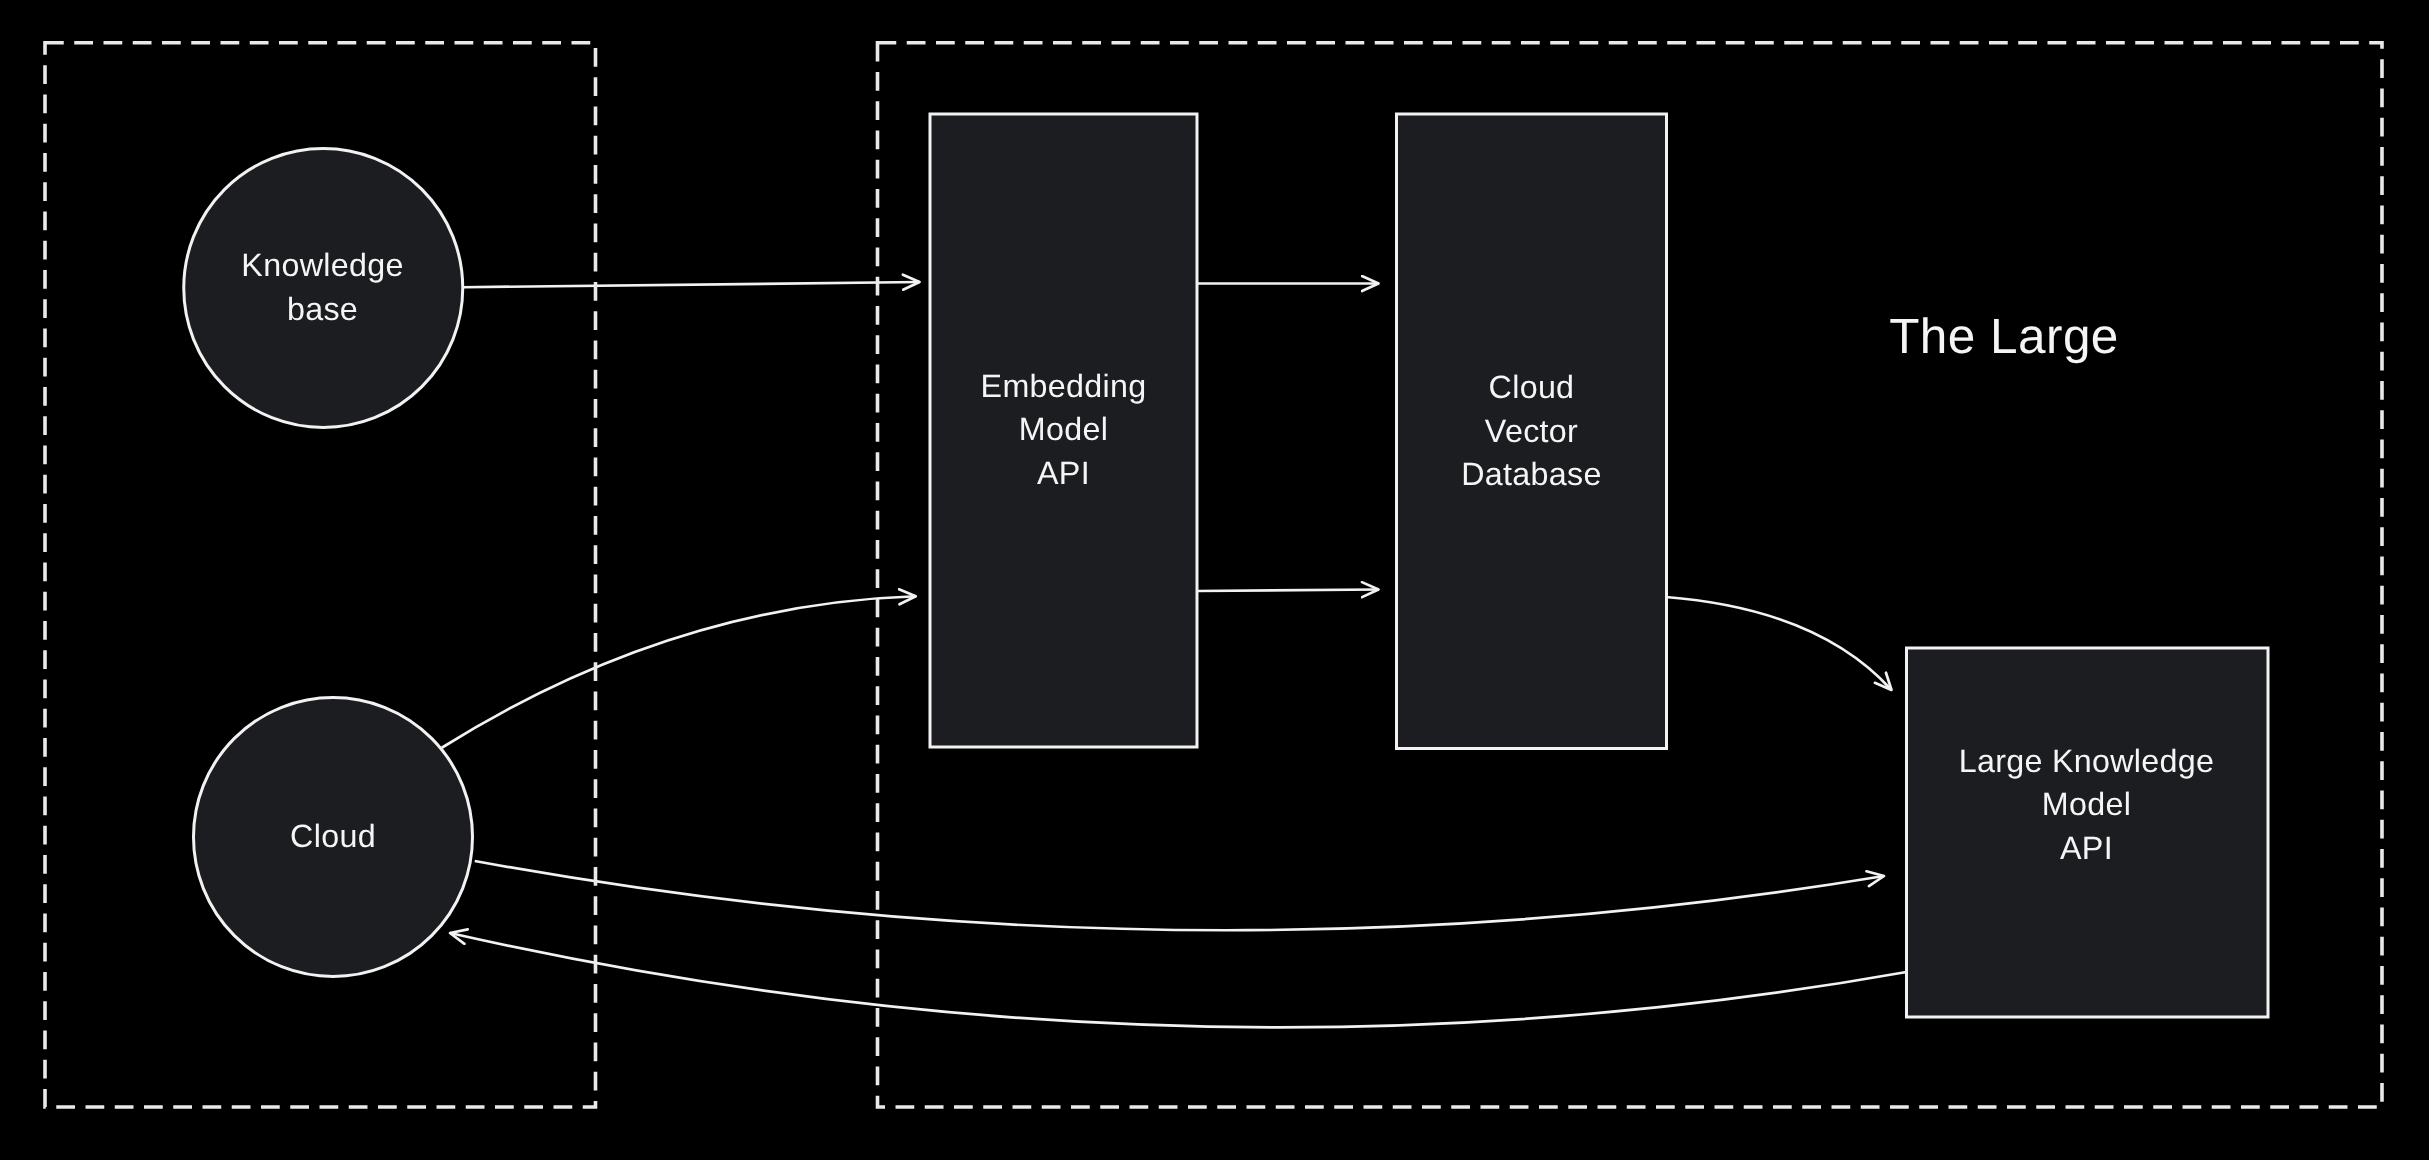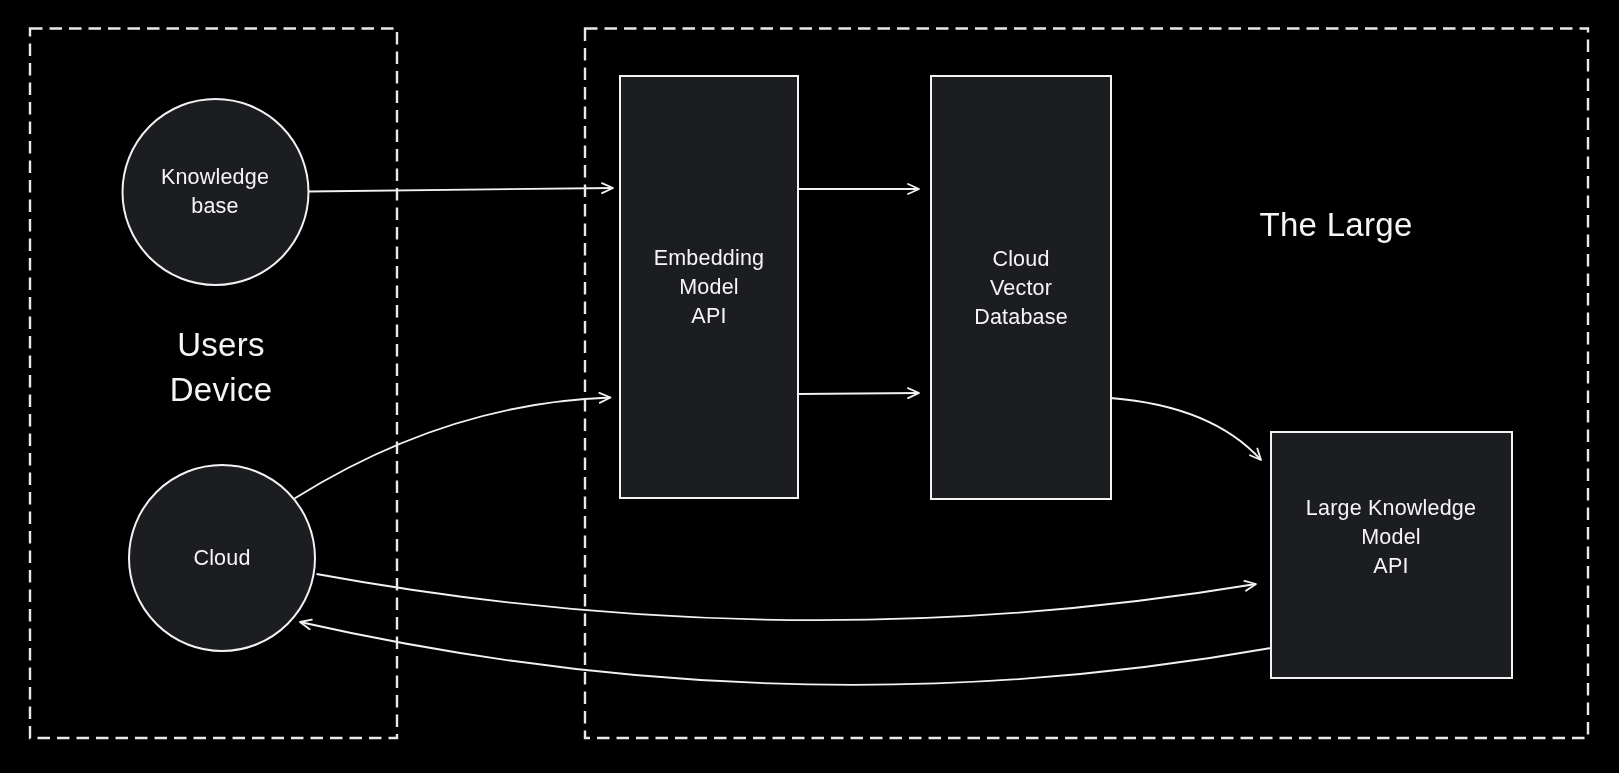--- a/index.html
+++ b/index.html
@@ -89,22 +89,20 @@
     <rect class="shape" x="931" y="76" width="180" height="423"></rect>
     <rect class="shape" x="1271" y="432" width="241" height="246"></rect>
 
     <rect class="groupbox" x="30" y="28.5" width="367" height="709.5"></rect>
     <rect class="groupbox" x="585" y="28.5" width="1003" height="709.5"></rect>
   </svg>
 
   <div class="label node-label" style="left:215px; top:192px;">Knowledge
 base</div>
 
-  <div class="label group-label" style="left:221px; top:367px;">Users
-Device</div>
 
   <div class="label node-label" style="left:222px; top:558px;">Cloud</div>
 
   <div class="label node-label" style="left:709px; top:287px;text-align:center;">Embedding
 Model
 API</div>
 
   <div class="label node-label" style="left:1021px; top:288px;">Cloud
 Vector
 Database</div>

